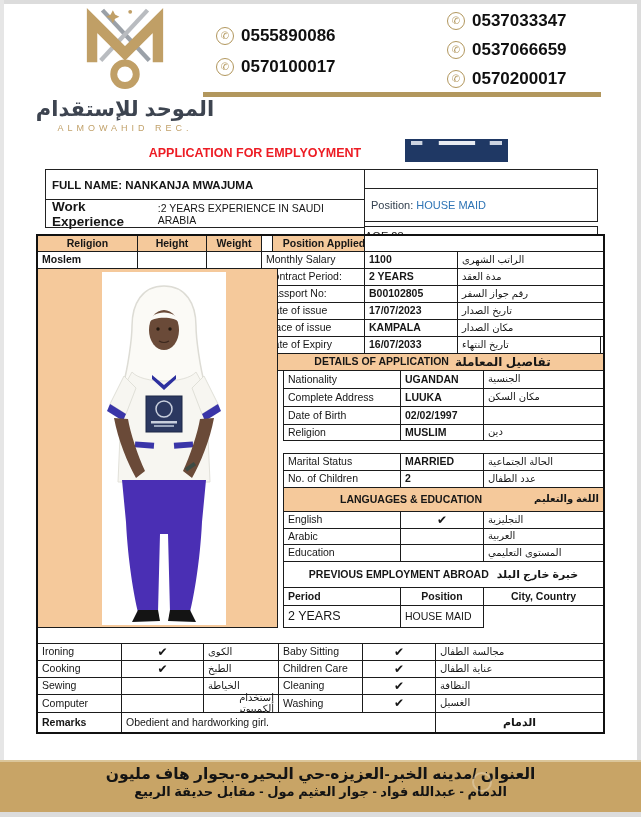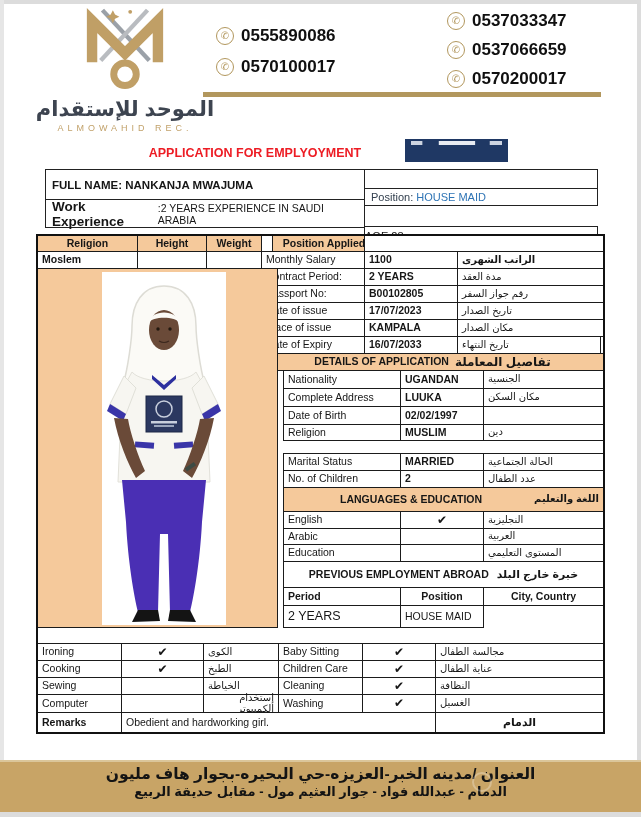--- a/index.html
+++ b/index.html
@@ -102,38 +102,38 @@
   <div class="abs bluebox">
       <div class="gleam"></div>
     </div>
 
   <div class="nt" style="left:45px;top:169px;width:320px;height:31px;display:flex;align-items:center;padding:0 6px;font-weight:bold;font-size:11.5px;">FULL NAME: NANKANJA MWAJUMA</div>
   <div class="nt" style="left:45px;top:199px;width:320px;height:29px;display:flex;align-items:center;padding:0 6px;font-size:10.5px;">
     <span style="font-weight:bold;font-size:13.5px;">Work Experience</span>
       <span>:2 YEARS EXPERIENCE IN SAUDI ARABIA</span>
   </div>
   <div class="nt" style="left:364px;top:169px;width:234px;height:20px;"></div>
-  <div class="nt" style="left:364px;top:188px;width:234px;height:18px;display:flex;align-items:center;padding:0 6px;font-size:11px;">
+  <div class="nt" style="left:364px;top:188px;width:234px;height:18px;display:flex;align-items:center;padding:16px 6px;font-size:11px;">
     <span style="color:#33404f;">Position:</span>&nbsp;<span class="blue">HOUSE MAID</span>
   </div>
   <div class="nt" style="left:364px;top:226px;width:234px;height:20px;display:flex;align-items:center;padding:0 0;font-size:11px;">AGE:28</div>
 
   <div class="cell hd" style="left:37px;top:235px;width:101px;height:17px;">Religion</div>
   <div class="cell hd" style="left:137px;top:235px;width:70px;height:17px;">Height</div>
   <div class="cell hd" style="left:206px;top:235px;width:56px;height:17px;">Weight</div>
   <div class="cell hd" style="left:272px;top:235px;width:104px;height:17px;">Position Applied</div>
   <div class="cell" style="left:364px;top:235px;width:240px;height:17px;"></div>
 
   <div class="cell val" style="left:37px;top:251px;width:101px;height:18px;">Moslem</div>
   <div class="cell" style="left:137px;top:251px;width:70px;height:18px;"></div>
   <div class="cell" style="left:206px;top:251px;width:56px;height:18px;"></div>
 
   <div class="cell" style="left:261px;top:251px;width:104px;height:18px;">Monthly Salary</div>
   <div class="cell val" style="left:364px;top:251px;width:94px;height:18px;">1100</div>
-  <div class="cell ar" style="left:457px;top:251px;width:147px;height:18px;font-weight:bold;">الراتب الشهرى</div>
+  <div class="cell ar" style="left:457px;top:251px;width:147px;height:18px;">الراتب الشهرى</div>
 
   <div class="cell" style="left:261px;top:268px;width:104px;height:18px;">Contract Period:</div>
   <div class="cell val" style="left:364px;top:268px;width:94px;height:18px;">2 YEARS</div>
   <div class="cell ar" style="left:457px;top:268px;width:147px;height:18px;">مدة العقد</div>
 
   <div class="cell" style="left:261px;top:285px;width:104px;height:18px;">Passport  No:</div>
   <div class="cell val" style="left:364px;top:285px;width:94px;height:18px;">B00102805</div>
   <div class="cell ar" style="left:457px;top:285px;width:147px;height:18px;">رقم جواز السفر</div>
 
   <div class="cell" style="left:261px;top:302px;width:104px;height:18px;">Date of issue</div>

